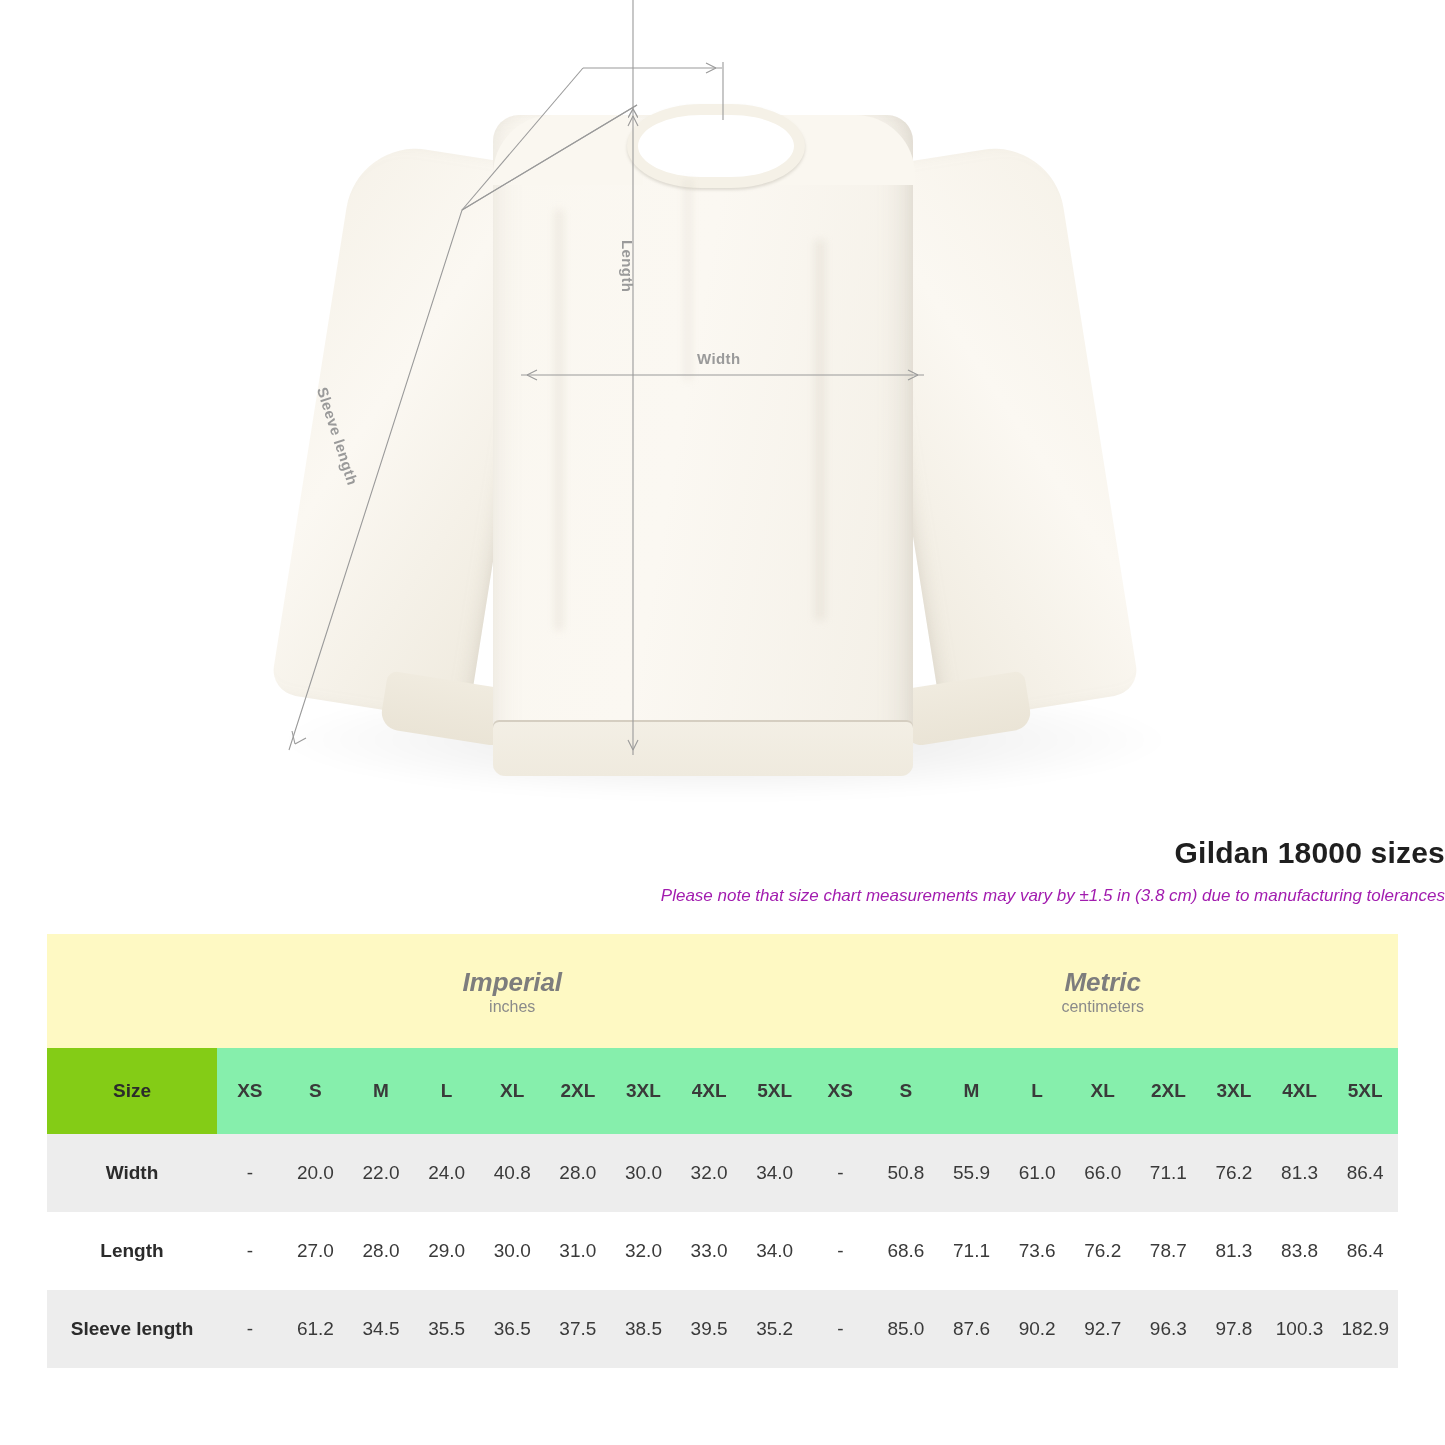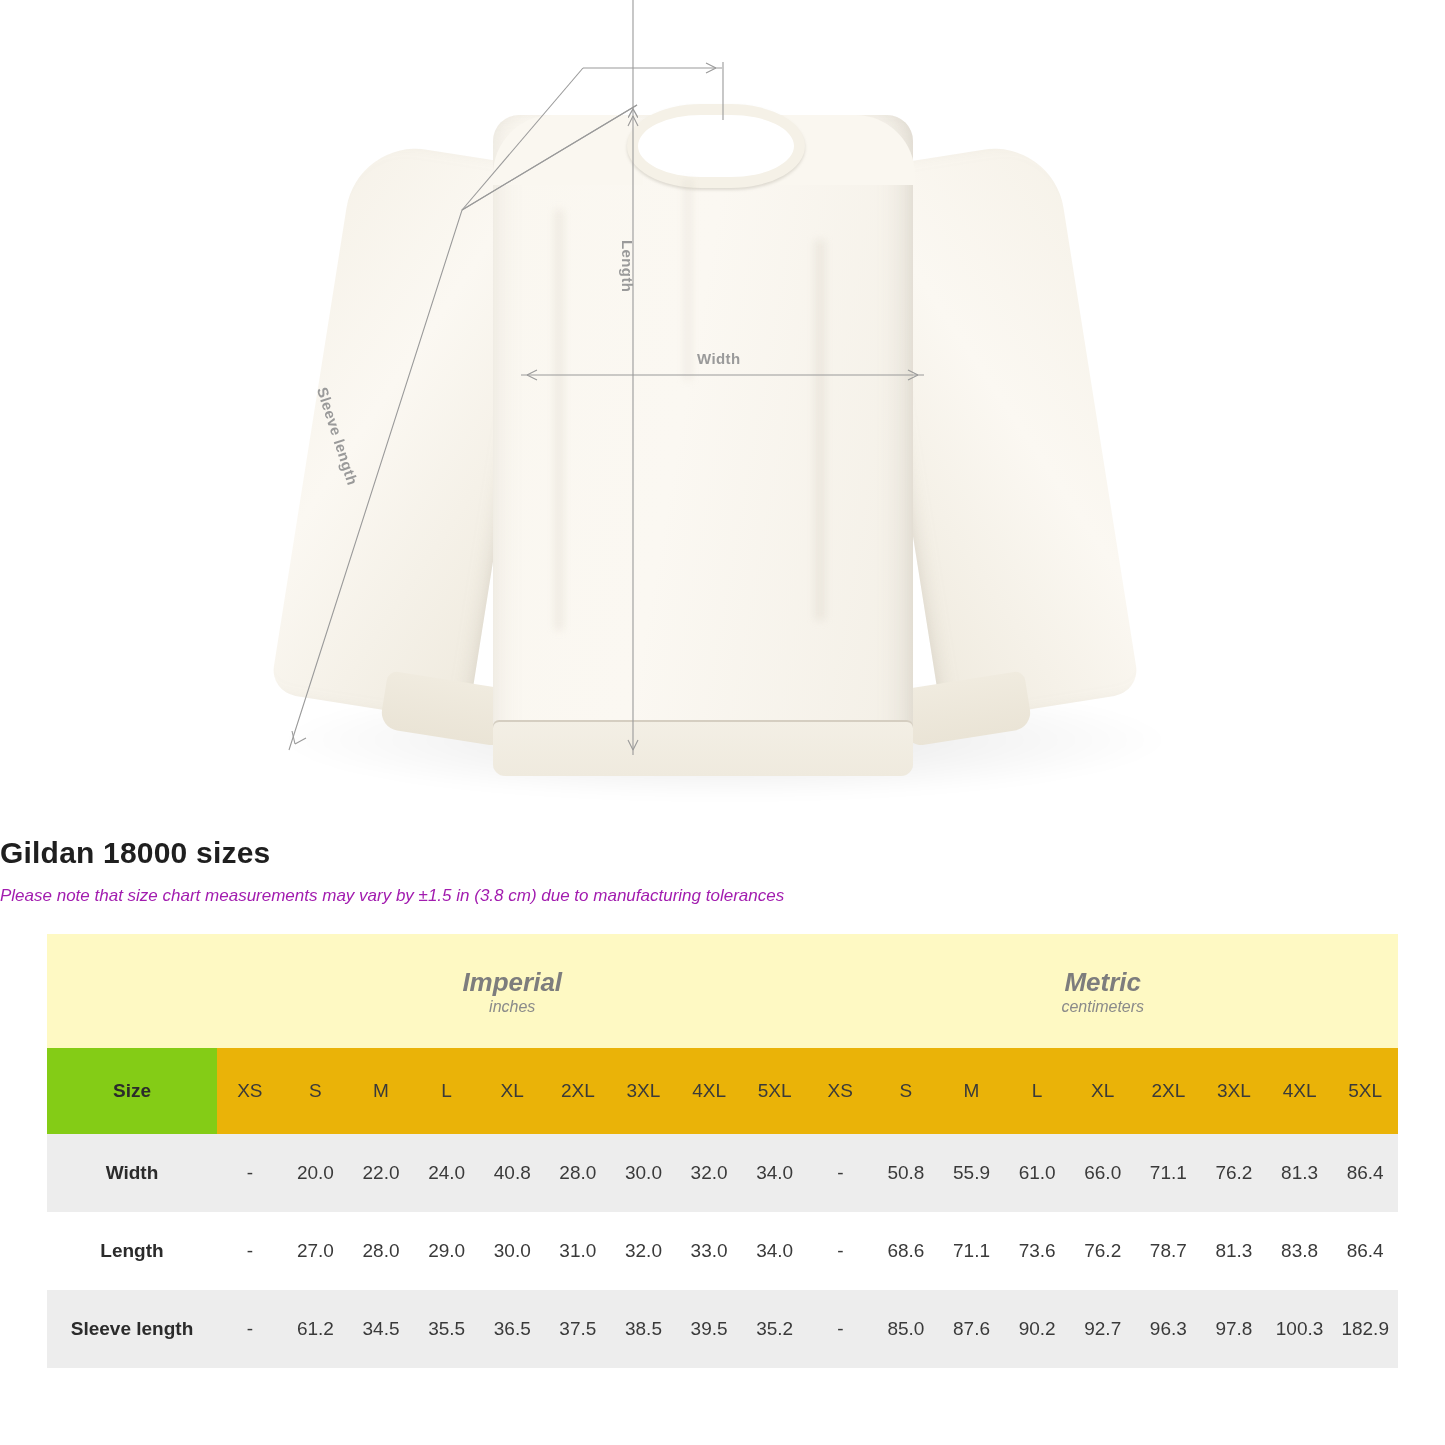--- a/index.html
+++ b/index.html
@@ -168,21 +168,21 @@
   }
   .label-sleeve {
     left: 330px;
     top: 385px;
     transform: rotate(72deg);
     transform-origin: left top;
   }
 
   
   .titleblock {
-    text-align: left;
+    text-align: right;
     margin-top: 6px;
   }
   .title {
     font-size: 30px;
     font-weight: bold;
     color: #1f1f1f;
     letter-spacing: 0.2px;
   }
   .subtitle {
     margin-top: 16px;
@@ -208,31 +208,30 @@
     text-align: center;
   }
   .unit-name {
     font-size: 26px;
     font-style: italic;
     font-weight: bold;
     color: #7d7d7d;
   }
   .unit-sub {
     font-size: 16px;
-    font-style: italic;
     color: #8a8a8a;
     margin-top: 0;
   }
   .hdr td {
     height: 84px;
     text-align: center;
     font-size: 19px;
-    font-weight: normal;
+    font-weight: bold;
     color: #3a3a3a;
-    background: #eab308;
+    background: #86efac;
   }
   .hdr td.rowlabel { background: #84cc16; }
   tbody tr td {
     height: 76px;
     text-align: center;
     font-size: 19px;
     color: #3a3a3a;
   }
   tbody tr.alt td { background: #ededed; }
   tbody tr.plain td { background: #ffffff; }

